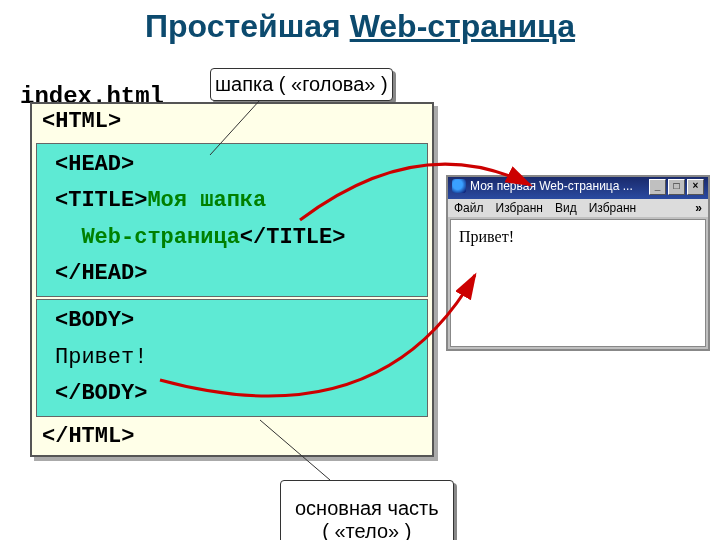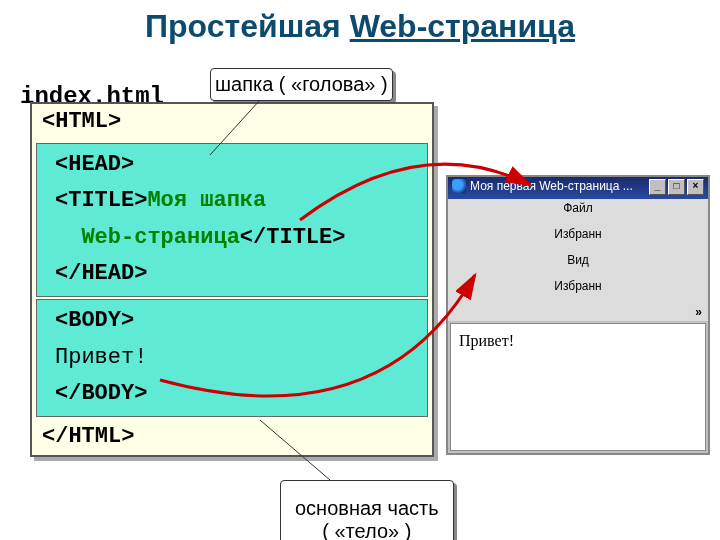--- a/index.html
+++ b/index.html
@@ -98,21 +98,20 @@
     font-size: 10px; line-height: 12px; text-align: center;
     color:#000; font-weight:bold;
   }
   .browser-menu {
     display: flex;
     gap: 12px;
     font-size: 12px;
     padding: 2px 6px;
     background: #dcdcdc;
     align-items: center;
-    flex-direction: column;
   }
   .browser-menu .chev { margin-left: auto; font-weight: bold; }
   .browser-body {
     background: #fff;
     border: 1px solid #888;
     margin: 2px;
     height: 110px;
     padding: 8px;
     font-family: "Times New Roman", serif;
     font-size: 16px;

